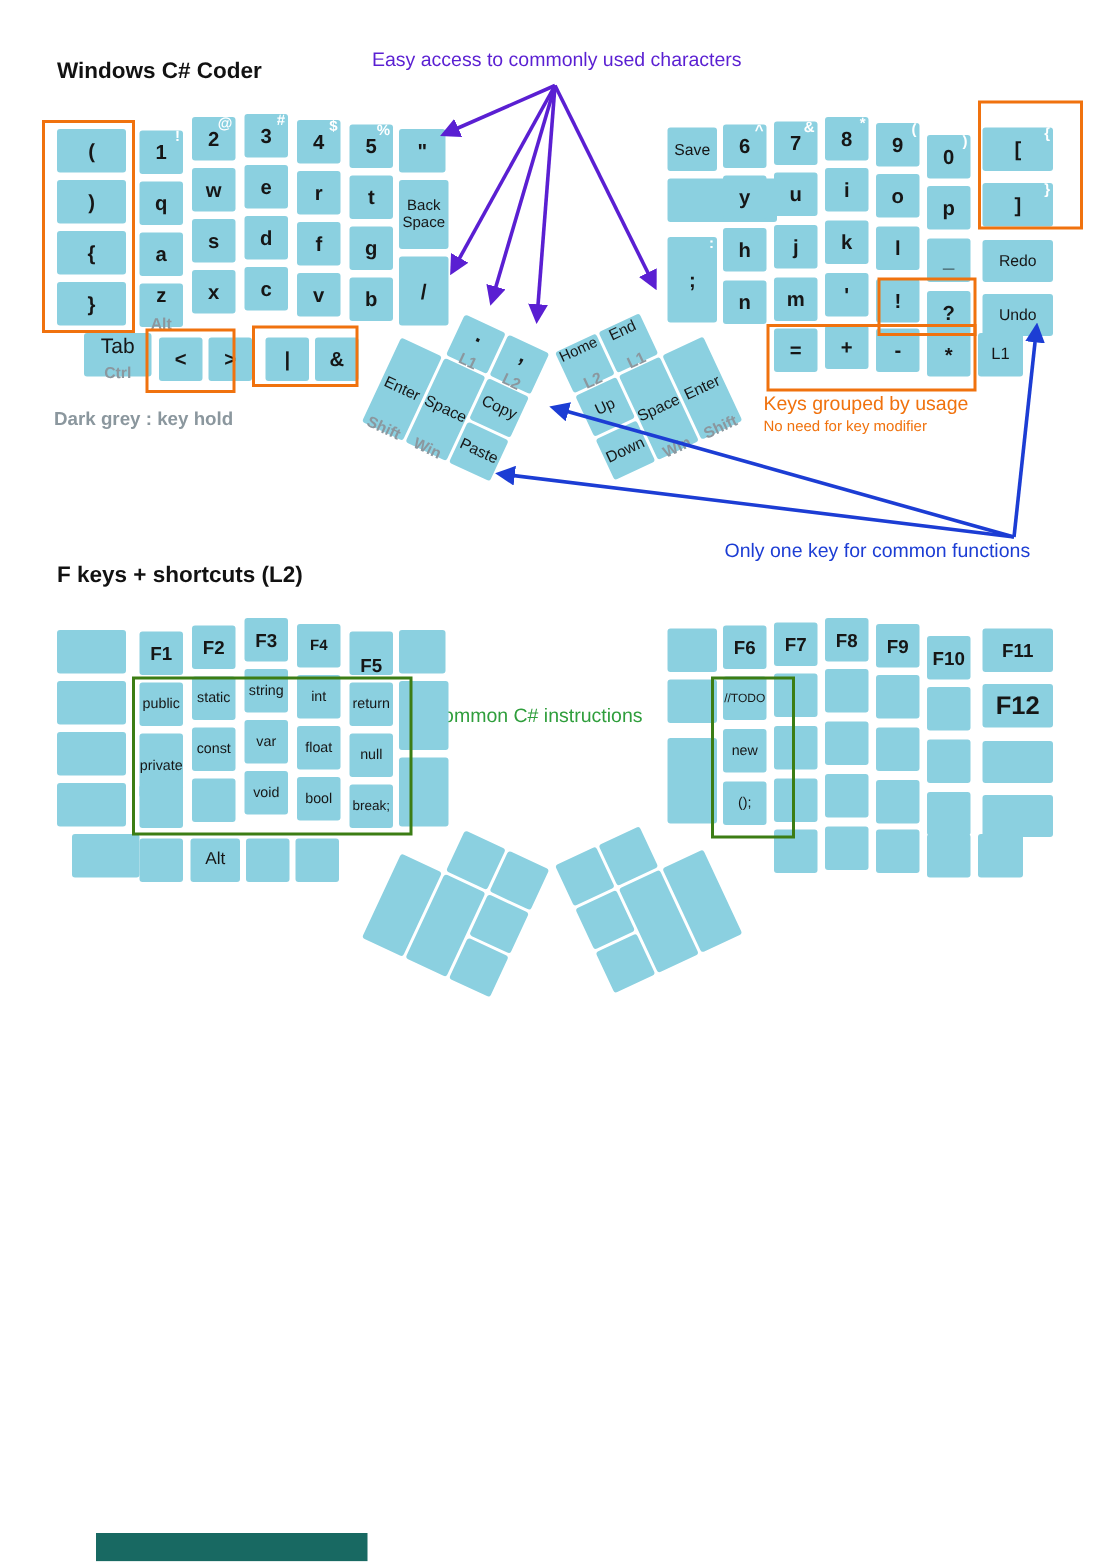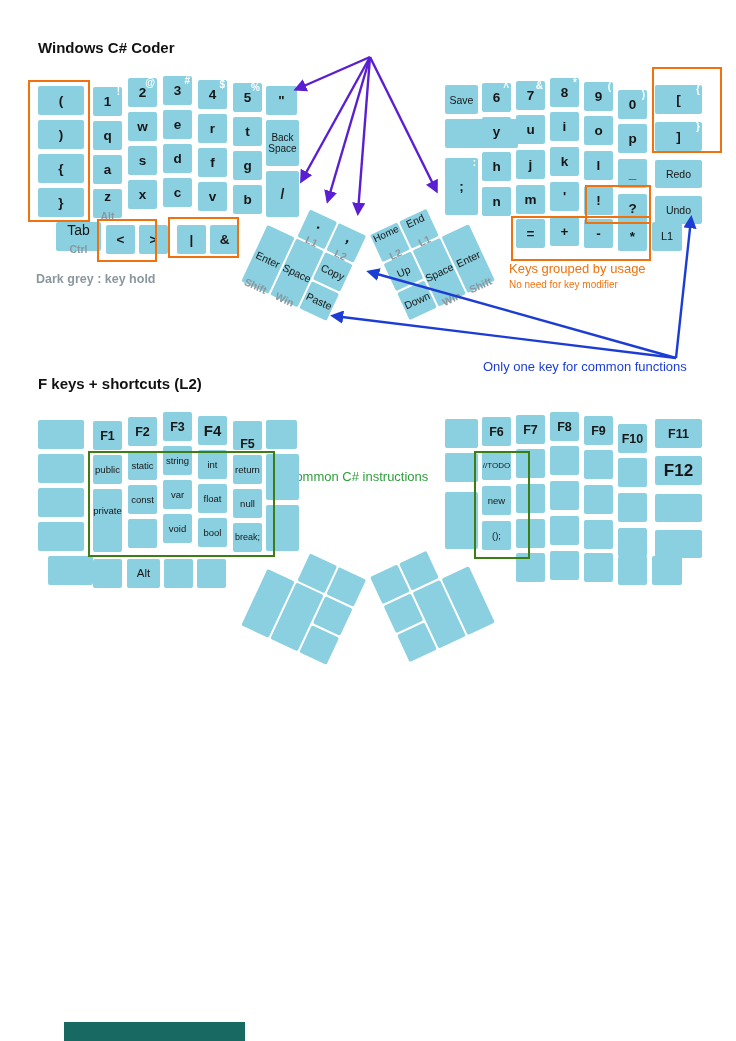--- a/index.html
+++ b/index.html
@@ -25,20 +25,21 @@
   .cluster{position:absolute;width:94px;height:94px;transform-origin:0 0;}
   .box{position:absolute;border:2.5px solid;background:transparent;}
   .tealbar{position:absolute;}
   #arrows{position:absolute;left:0;top:0;pointer-events:none;}
 </style>
 </head>
 <body>
 
 <div class="page">
   <div class="txt t1">Windows C# Coder</div>
+  <div class="txt n-purple">Easy access to commonly used characters</div>
   <div class="txt n-grey">Dark grey : key hold</div>
   <div class="txt n-orange1">Keys grouped by usage</div>
   <div class="txt n-orange2">No need for key modifier</div>
   <div class="txt n-blue">Only one key for common functions</div>
   <div class="txt t2">F keys + shortcuts (L2)</div>
   <div class="txt n-green">Common C# instructions</div>
 
   <div id="kb">
       <div class="key" style="left: 38px; top: 86px; width: 46px; height: 29px; background: rgb(139, 208, 224);">
         <span class="lbl" style="font-weight: 700; font-size: 13.5px;">(</span>
@@ -277,21 +278,21 @@
       <div class="key" style="left: 163px; top: 446px; width: 29px; height: 29px; background: rgb(139, 208, 224);">
         <span class="lbl" style="font-weight: 400; font-size: 9.5px;">string</span>
       </div>
       <div class="key" style="left: 163px; top: 480px; width: 29px; height: 29px; background: rgb(139, 208, 224);">
         <span class="lbl" style="font-weight: 400; font-size: 9.5px;">var</span>
       </div>
       <div class="key" style="left: 163px; top: 514px; width: 29px; height: 29px; background: rgb(139, 208, 224);">
         <span class="lbl" style="font-weight: 400; font-size: 9.5px;">void</span>
       </div>
       <div class="key" style="left: 198px; top: 416px; width: 29px; height: 29px; background: rgb(139, 208, 224);">
-        <span class="lbl" style="font-weight: 700; font-size: 15px;">F4</span>
+        <span class="lbl" style="font-weight: 700; font-size: 10px;">F4</span>
       </div>
       <div class="key" style="left: 198px; top: 450px; width: 29px; height: 29px; background: rgb(139, 208, 224);">
         <span class="lbl" style="font-weight: 400; font-size: 9.5px;">int</span>
       </div>
       <div class="key" style="left: 198px; top: 484px; width: 29px; height: 29px; background: rgb(139, 208, 224);">
         <span class="lbl" style="font-weight: 400; font-size: 9.5px;">float</span>
       </div>
       <div class="key" style="left: 198px; top: 518px; width: 29px; height: 29px; background: rgb(139, 208, 224);">
         <span class="lbl" style="font-weight: 400; font-size: 9.5px;">bool</span>
       </div>

